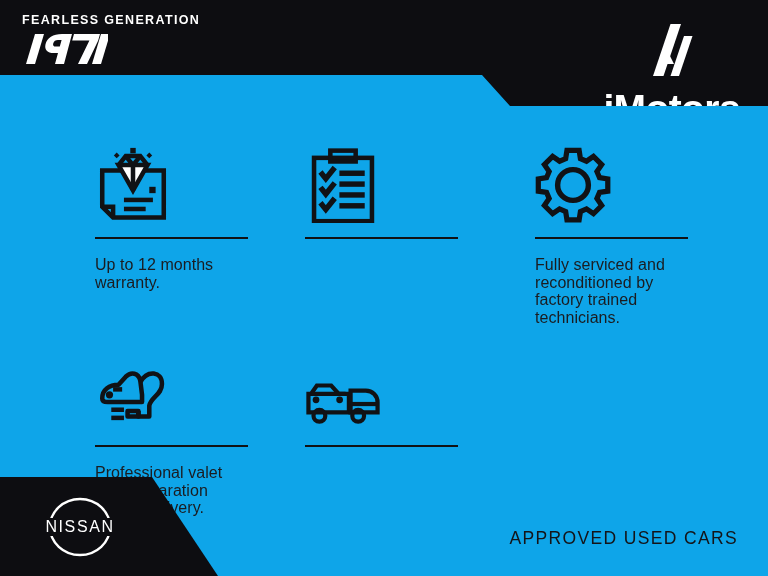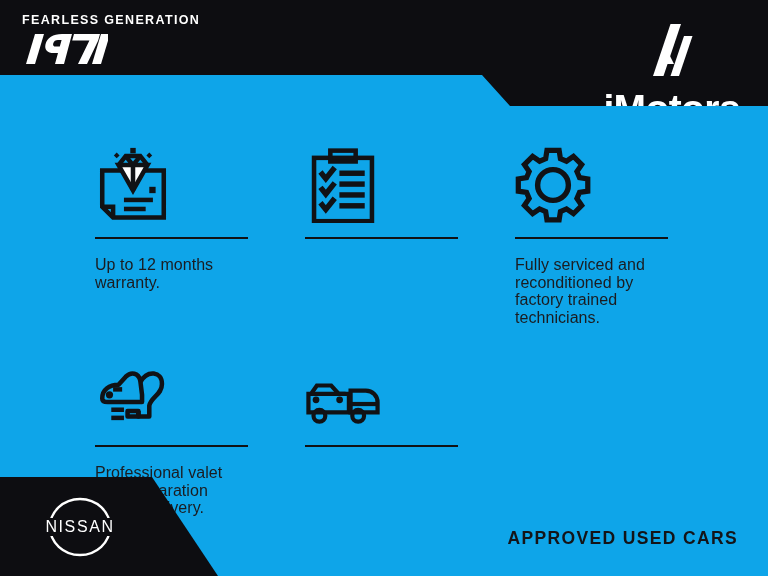--- a/index.html
+++ b/index.html
@@ -44,21 +44,21 @@
     line-height:1;white-space:nowrap;
   }
 
   
   .grid{
     position:absolute;left:95px;top:131px;width:600px;
   }
   .row{display:flex;}
   .row.row2{margin-top:13px;}
   .cell{width:153px;margin-right:57px;}
-  .cell:last-child{margin-right:0;}
+  .cell:last-child{margin-right:0;margin-left:20px;}
   .cell.empty{visibility:hidden;}
 
   .icon-box{
     height:92px;
     display:flex;align-items:flex-end;
   }
   .icon-box svg{display:block;}
 
   .divider{
     height:0;border-top:2px solid #111215;
@@ -79,21 +79,21 @@
     clip-path:polygon(0 0, 152px 0, 218px 99px, 0 99px);
   }
   .nissan{
     position:absolute;left:38px;top:489px;width:84px;height:76px;
   }
   .nissan svg{display:block;}
   .approved{
     position:absolute;right:30px;top:528px;
     color:#141418;
     font-size:17.5px;
-    font-weight:bold;
+    font-weight:normal;
     letter-spacing:1.35px;
     white-space:nowrap;
   }
 </style>
 </head>
 <body>
 
 <div class="stage">
 
   <div class="header">

